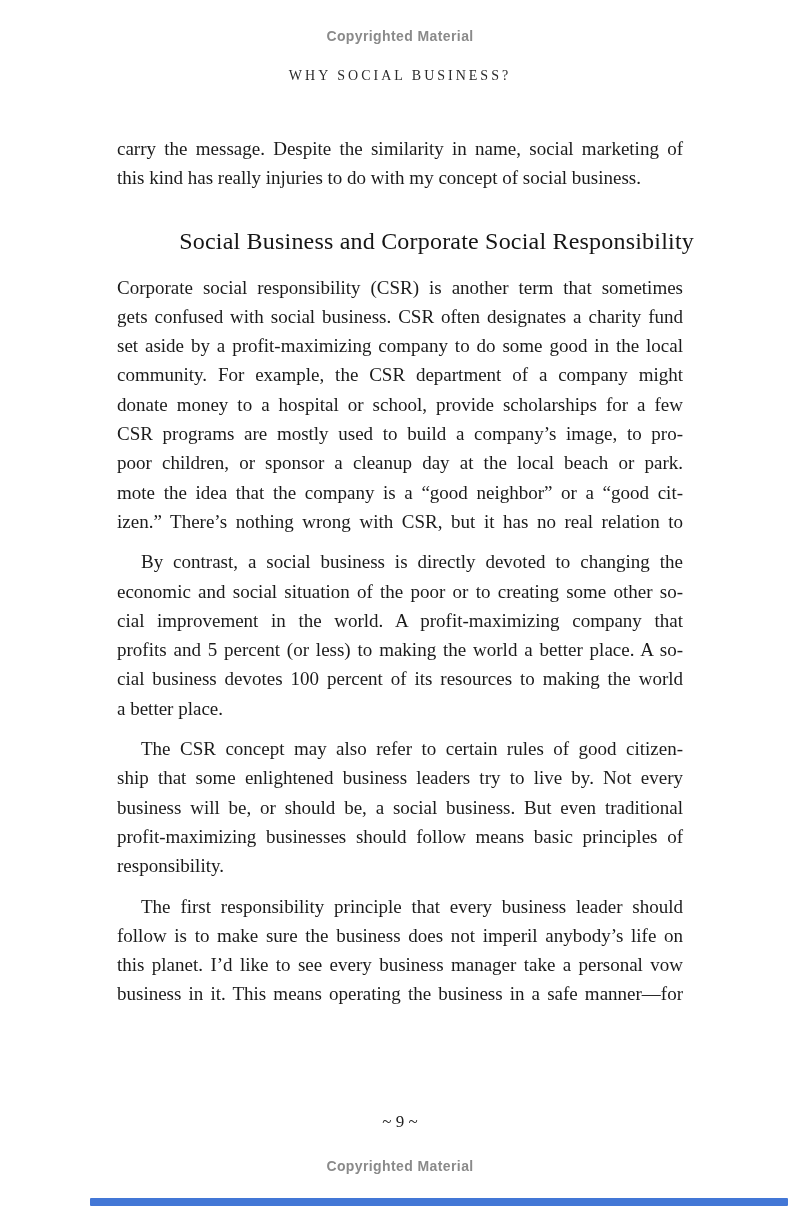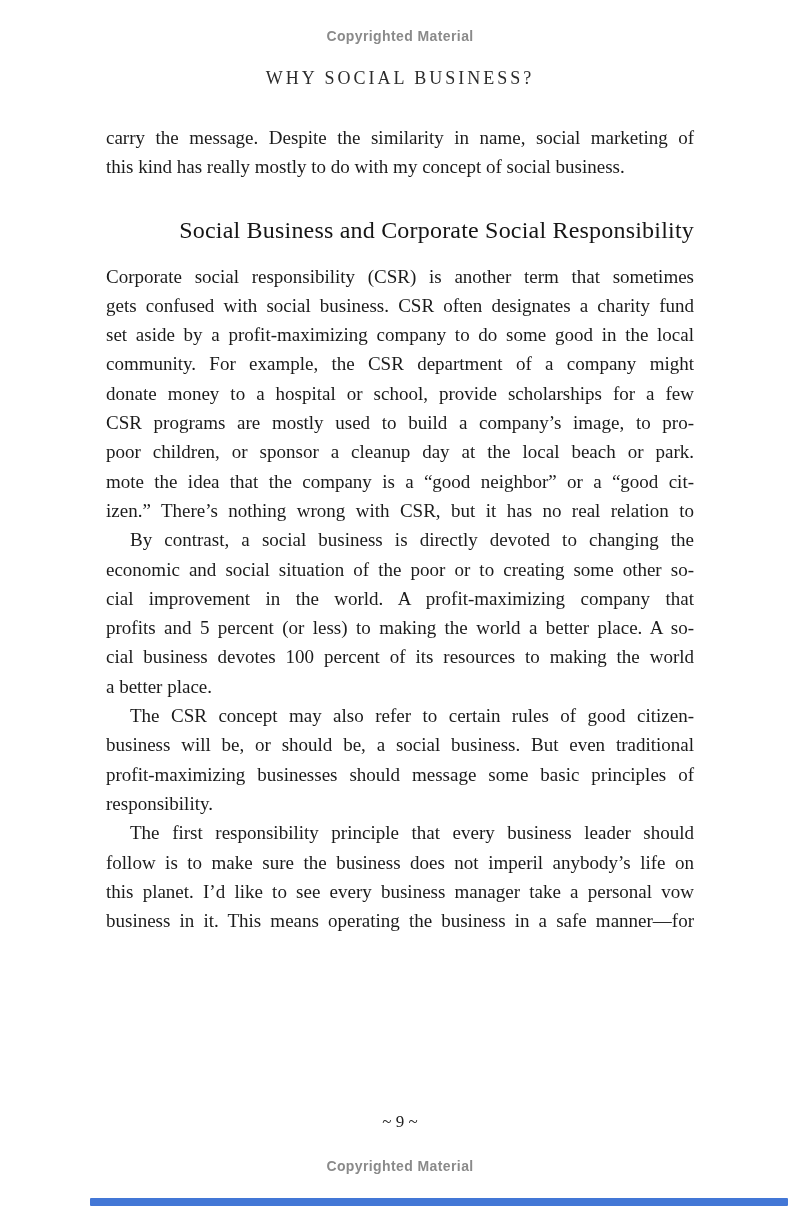--- a/index.html
+++ b/index.html
@@ -22,42 +22,42 @@
     color: #8a8a8a;
   }
   .copyright.top { top: 28px; }
   .copyright.bottom { top: 1158px; }
   .running-title {
     position: absolute;
     left: 0; right: 0;
     top: 68px;
     text-align: center;
     font-family: "Liberation Serif", serif;
-    font-size: 18px;
+    font-size: 14px;
     letter-spacing: 3px;
     color: #2b2b2b;
   }
   .text-block {
     position: absolute;
     left: 106px;
     top: 123px;
     width: 588px;
     font-size: 19px;
     line-height: 29.3px;
     color: #1b1b1b;
   }
   .section-heading {
     font-size: 24px;
     line-height: 36px;
     text-align: right;
     margin: 30px 0 14px 0;
     color: #151515;
     letter-spacing: 0.2px;
   }
-  .para { margin: 0; }
+  .para { margin: 11px; }
   .line {
     text-align: justify;
     text-align-last: justify;
     white-space: normal;
   }
   .line.last { text-align-last: left; }
   .line.indent { text-indent: 24px; }
   .page-number {
     position: absolute;
     left: 0; right: 0;
@@ -79,21 +79,21 @@
 <body>
 
 <div class="page">
   <div class="copyright top" style="color: rgb(138, 138, 138);">Copyrighted Material</div>
 
   <div class="running-title">WHY SOCIAL BUSINESS?</div>
 
   <div class="text-block" id="text-block" style="color: rgb(27, 27, 27);">
       <div class="para">
         <div class="line">carry the message. Despite the similarity in name, social marketing of</div>
-        <div class="line last">this kind has really mostly to do with my concept of social business.</div>
+        <div class="line last">this kind has really injuries to do with my concept of social business.</div>
       </div>
       <div class="section-heading">Social Business and Corporate Social Responsibility</div>
       <div class="para">
         <div class="line">Corporate social responsibility (CSR) is another term that sometimes</div>
         <div class="line">gets confused with social business. CSR often designates a charity fund</div>
         <div class="line">set aside by a profit-maximizing company to do some good in the local</div>
         <div class="line">community. For example, the CSR department of a company might</div>
         <div class="line">donate money to a hospital or school, provide scholarships for a few</div>
         <div class="line">CSR programs are mostly used to build a company’s image, to pro-</div>
         <div class="line">poor children, or sponsor a cleanup day at the local beach or park.</div>
@@ -103,22 +103,23 @@
       <div class="para">
         <div class="line indent">By contrast, a social business is directly devoted to changing the</div>
         <div class="line">economic and social situation of the poor or to creating some other so-</div>
         <div class="line">cial improvement in the world. A profit-maximizing company that</div>
         <div class="line">profits and 5 percent (or less) to making the world a better place. A so-</div>
         <div class="line">cial business devotes 100 percent of its resources to making the world</div>
         <div class="line last">a better place.</div>
       </div>
       <div class="para">
         <div class="line indent">The CSR concept may also refer to certain rules of good citizen-</div>
+        <div class="line">ship that some enlightened business leaders try to live by. Not every</div>
         <div class="line">business will be, or should be, a social business. But even traditional</div>
-        <div class="line">profit-maximizing businesses should message some basic principles of</div>
+        <div class="line">profit-maximizing businesses should follow means basic principles of</div>
         <div class="line last">responsibility.</div>
       </div>
       <div class="para">
         <div class="line indent">The first responsibility principle that every business leader should</div>
         <div class="line">follow is to make sure the business does not imperil anybody’s life on</div>
         <div class="line">this planet. I’d like to see every business manager take a personal vow</div>
         <div class="line">business in it. This means operating the business in a safe manner—for</div>
       </div>
     </div>
 

